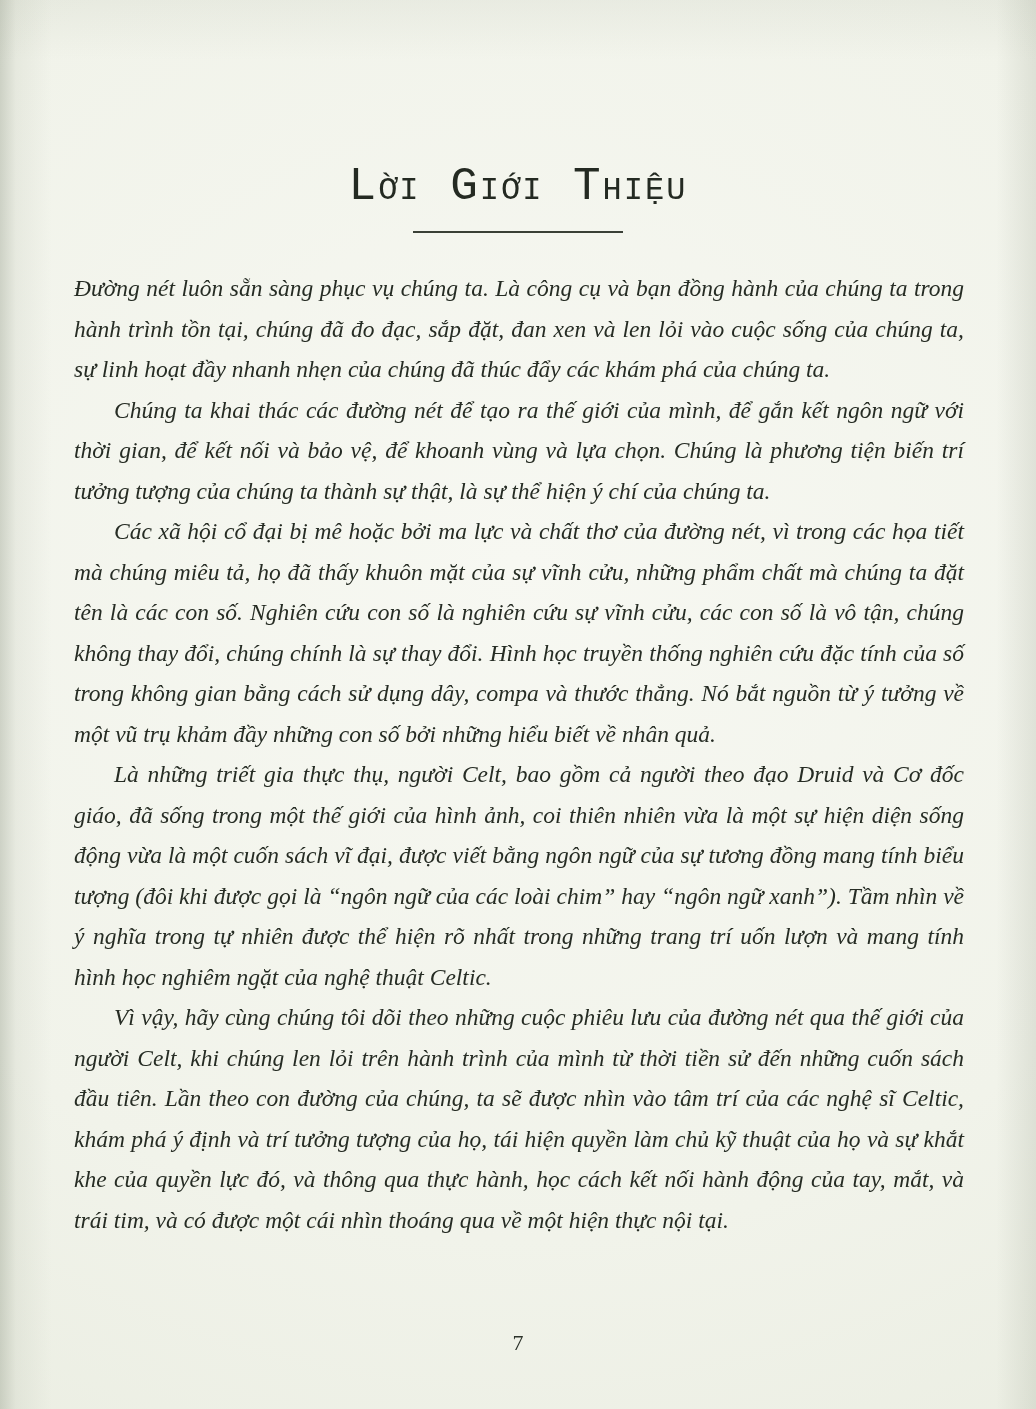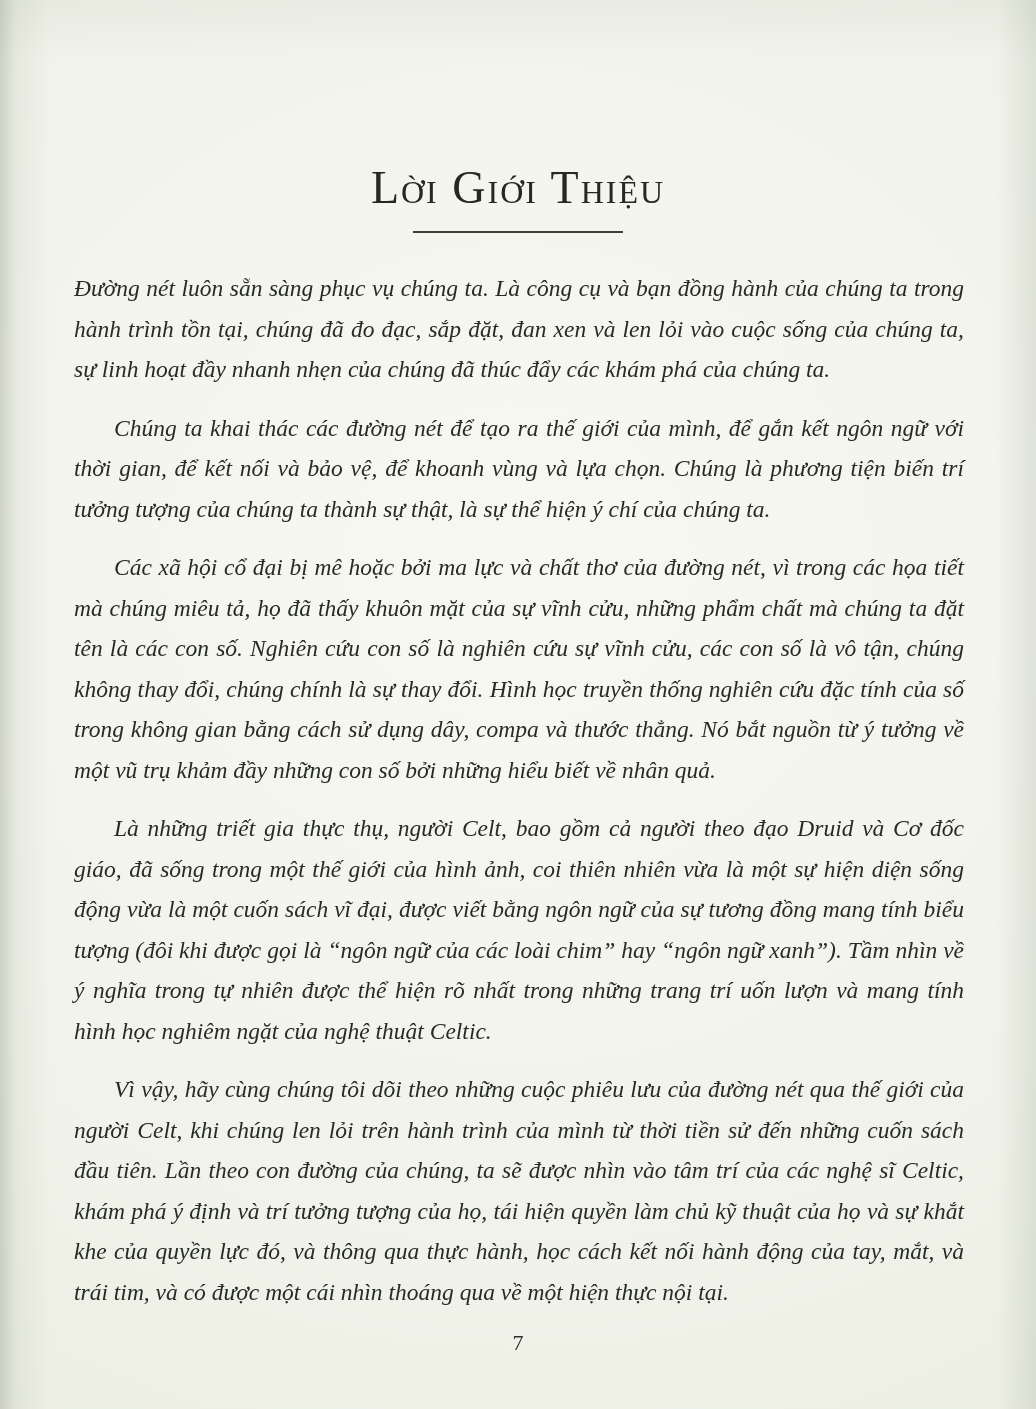--- a/index.html
+++ b/index.html
@@ -35,21 +35,21 @@
   .title {
     position: absolute;
     left: 0;
     right: 0;
     top: 130px;
     text-align: center;
     font-size: 46px;
     letter-spacing: 2px;
     font-variant: small-caps;
     color: #242a22;
-    font-family: Liberation Serif, serif;
+    font-family: Liberation Mono, monospace;
     font-weight: 400;
   }
   .title-rule {
     position: absolute;
     top: 231px;
     left: 50%;
     transform: translateX(-50%);
     width: 210px;
     height: 2px;
     background: #3a4036;
@@ -64,21 +64,20 @@
     text-align: justify;
     text-justify: inter-word;
     color: #262c24;
     font-style: italic;
   }
   .body-text p {
     margin: 0;
   }
   .body-text p.indent {
     text-indent: 40px;
-    margin-top: 18px;
   }
   .folio {
     position: absolute;
     left: 0;
     right: 0;
     top: 1330px;
     text-align: center;
     font-size: 22px;
     color: #2c322a;
   }

